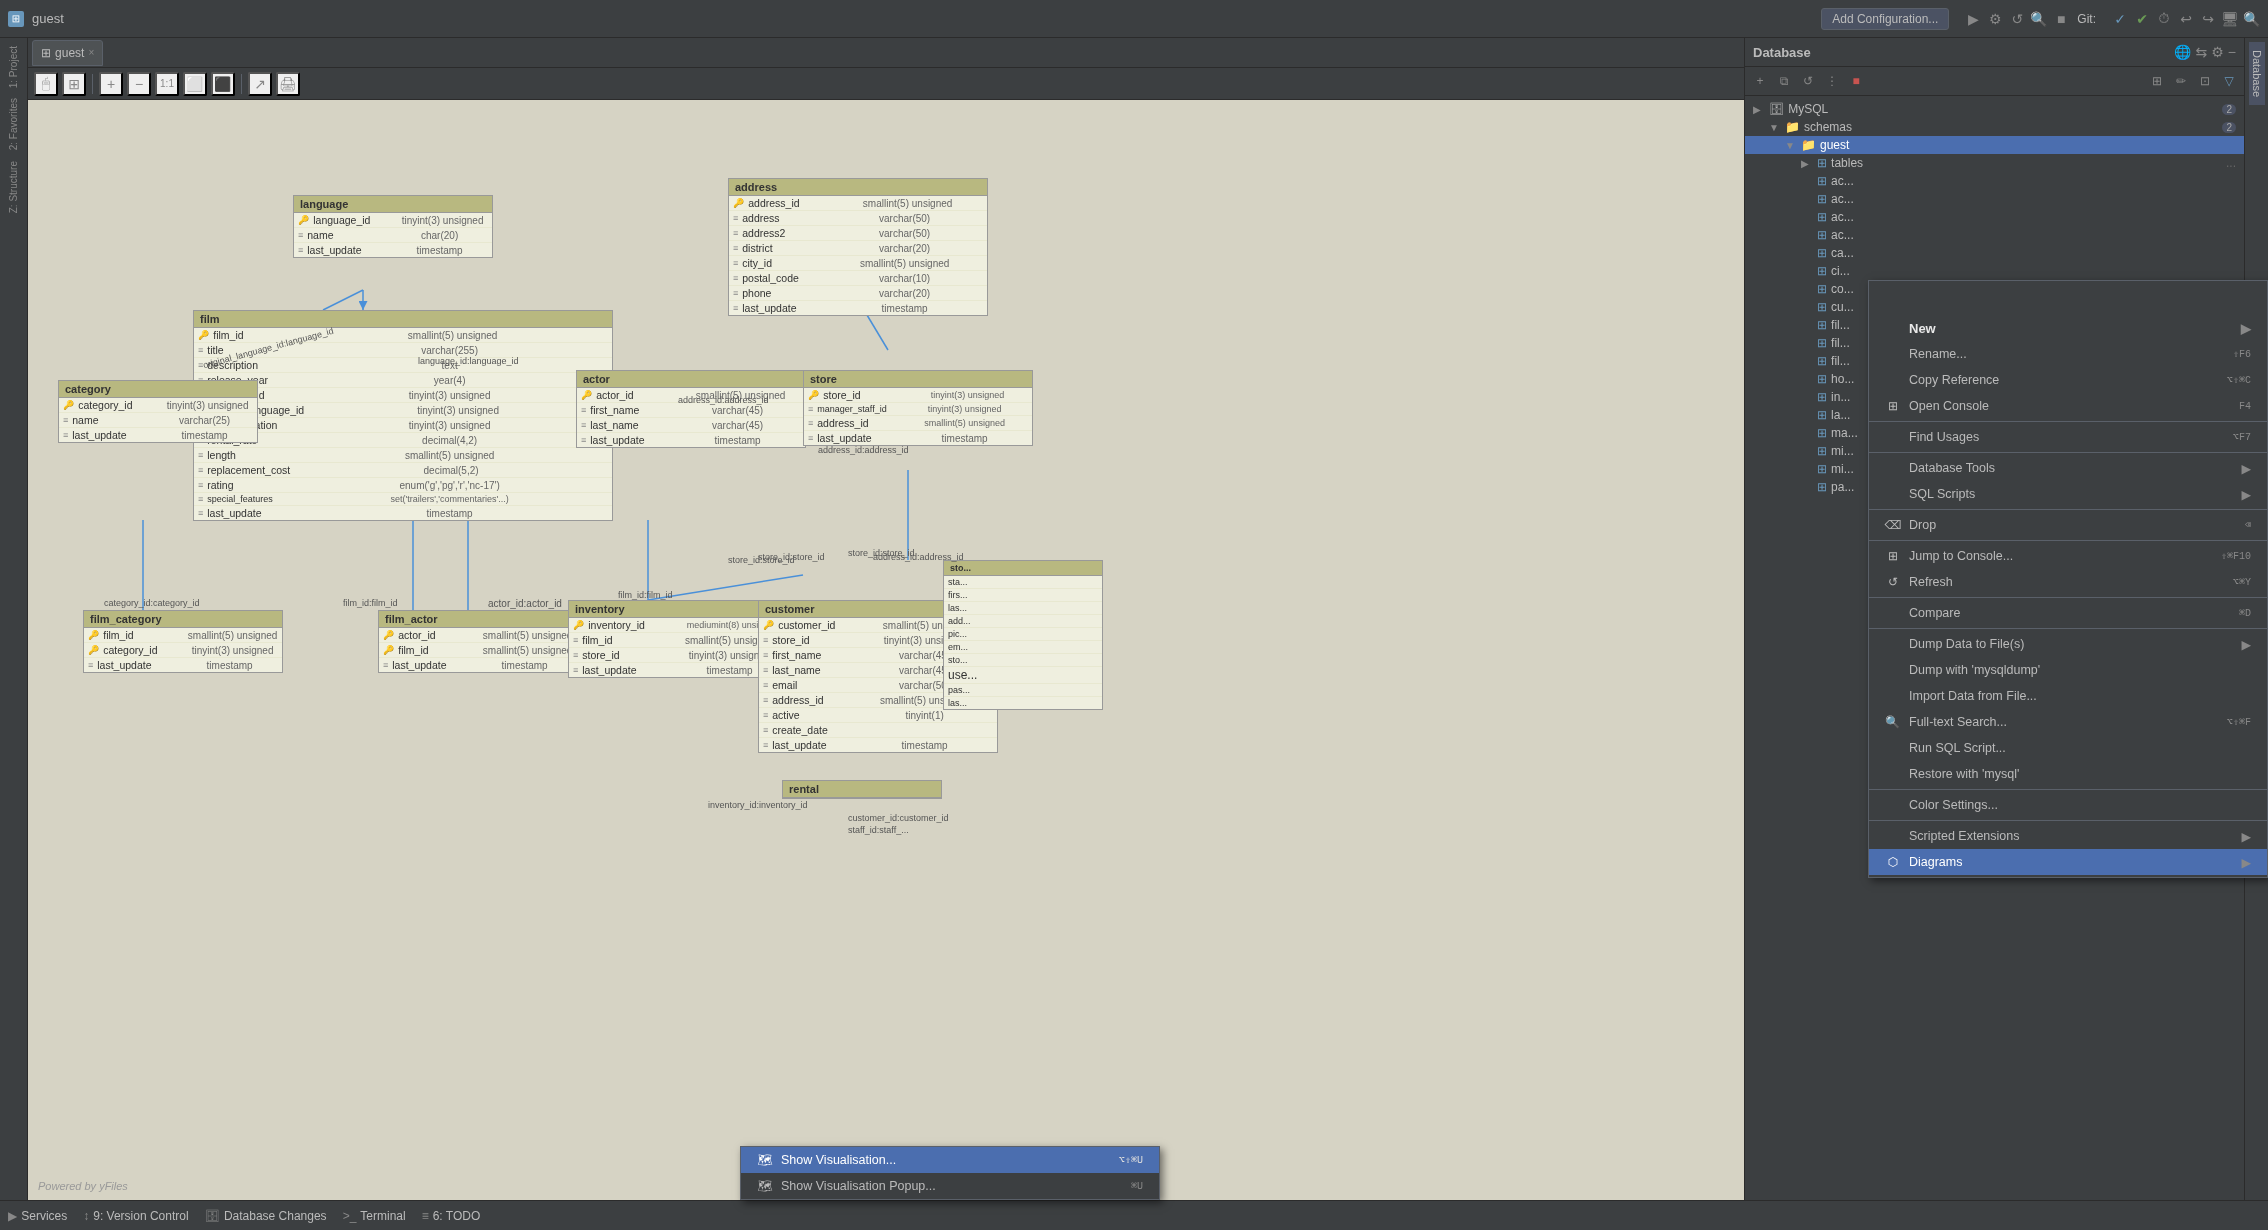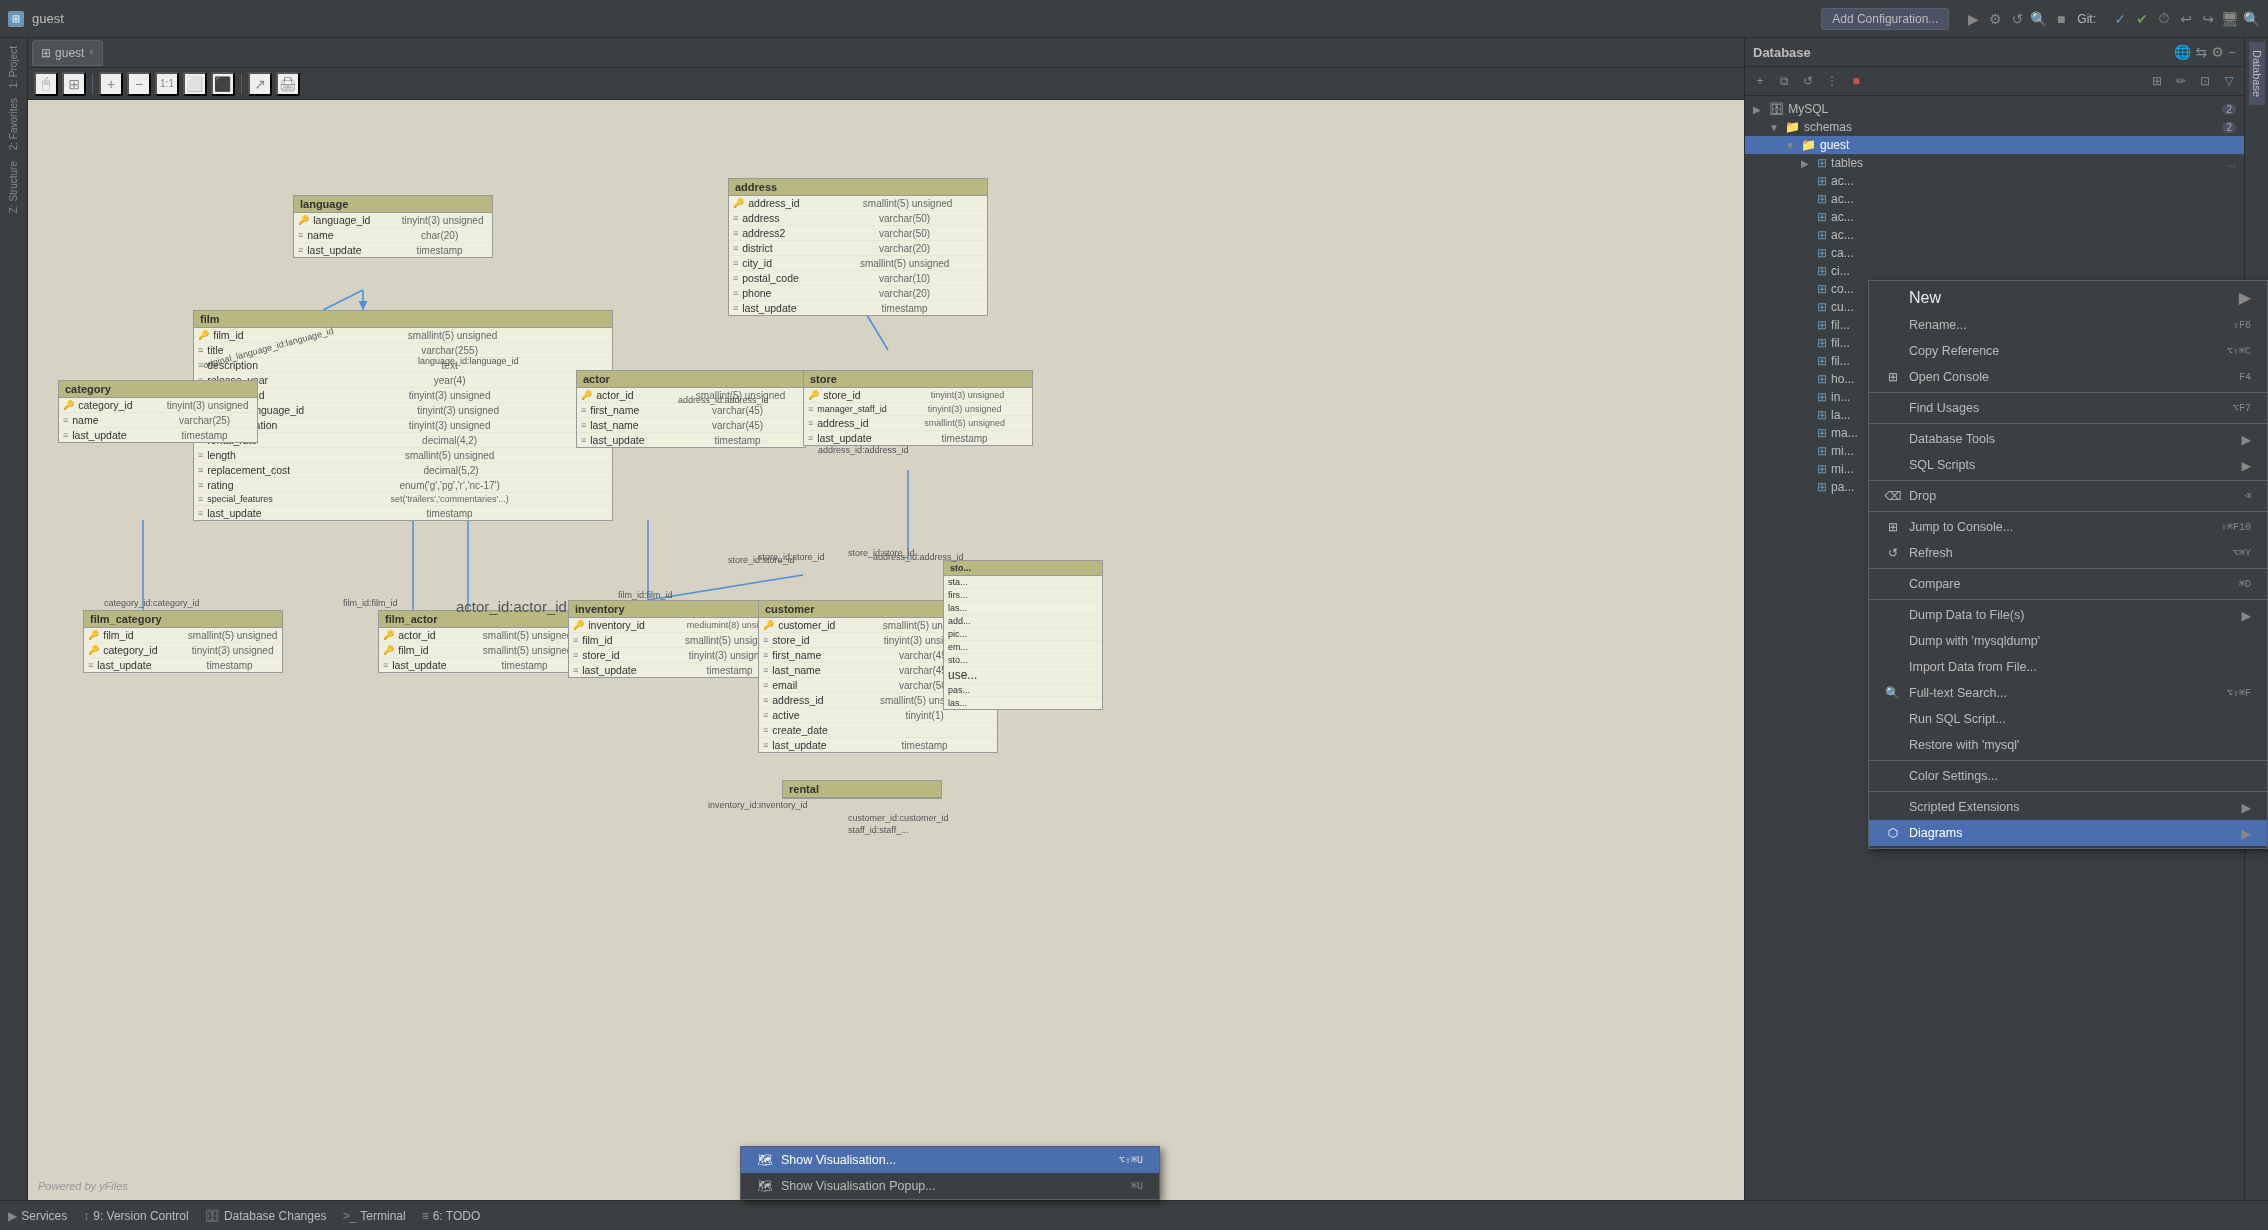--- a/index.html
+++ b/index.html
@@ -309,23 +309,24 @@
       background: #5a6069;
       margin: 2px 0;
     }
     .menu-icon {
       width: 16px;
       height: 16px;
       display: flex; align-items: center; justify-content: center;
       font-size: 12px;
     }
     .menu-item.new-item {
-      font-size: 16px;
-      font-weight: normal;
+      font-size: 13px;
+      font-weight: bold;
       color: #e8e8e8;
+      margin-top: 32px;
     }
 
     
     .bottom-bar {
       display: flex;
       align-items: center;
       background: #3c3f41;
       height: 30px;
       border-top: 1px solid #2b2b2b;
       padding: 0 8px;
@@ -783,21 +784,21 @@
         <div class="db-table-row" style="font-size:9px">pas...</div>
         <div class="db-table-row" style="font-size:9px">las...</div>
       </div>
 
       <div class="yfiles-label">Powered by yFiles</div>
 
       <div style="position:absolute;left:173px;top:243px;font-size:9px;color:#555;transform:rotate(-15deg)">original_language_id:language_id</div>
       <div style="position:absolute;left:390px;top:256px;font-size:9px;color:#555">language_id:language_id</div>
       <div style="position:absolute;left:76px;top:498px;font-size:9px;color:#555">category_id:category_id</div>
       <div style="position:absolute;left:315px;top:498px;font-size:9px;color:#555">film_id:film_id</div>
-      <div style="position:absolute;left:428px;top:498px;font-size:15px;color:#555">actor_id:actor_id</div>
+      <div style="position:absolute;left:460px;top:498px;font-size:10px;color:#555">actor_id:actor_id</div>
       <div style="position:absolute;left:590px;top:490px;font-size:9px;color:#555">film_id:film_id</div>
       <div style="position:absolute;left:680px;top:700px;font-size:9px;color:#555">inventory_id:inventory_id</div>
       <div style="position:absolute;left:730px;top:452px;font-size:9px;color:#555">store_id:store_id</div>
       <div style="position:absolute;left:845px;top:452px;font-size:9px;color:#555">address_id:address_id</div>
       <div style="position:absolute;left:790px;top:345px;font-size:9px;color:#555">address_id:address_id</div>
       <div style="position:absolute;left:650px;top:295px;font-size:9px;color:#555">address_id:address_id</div>
       <div style="position:absolute;left:700px;top:455px;font-size:9px;color:#555">store_id:store_id</div>
       <div style="position:absolute;left:820px;top:448px;font-size:9px;color:#555">store_id:store_id</div>
       <div style="position:absolute;left:820px;top:725px;font-size:9px;color:#555">staff_id:staff_...</div>
       <div style="position:absolute;left:820px;top:713px;font-size:9px;color:#555">customer_id:customer_id</div>

